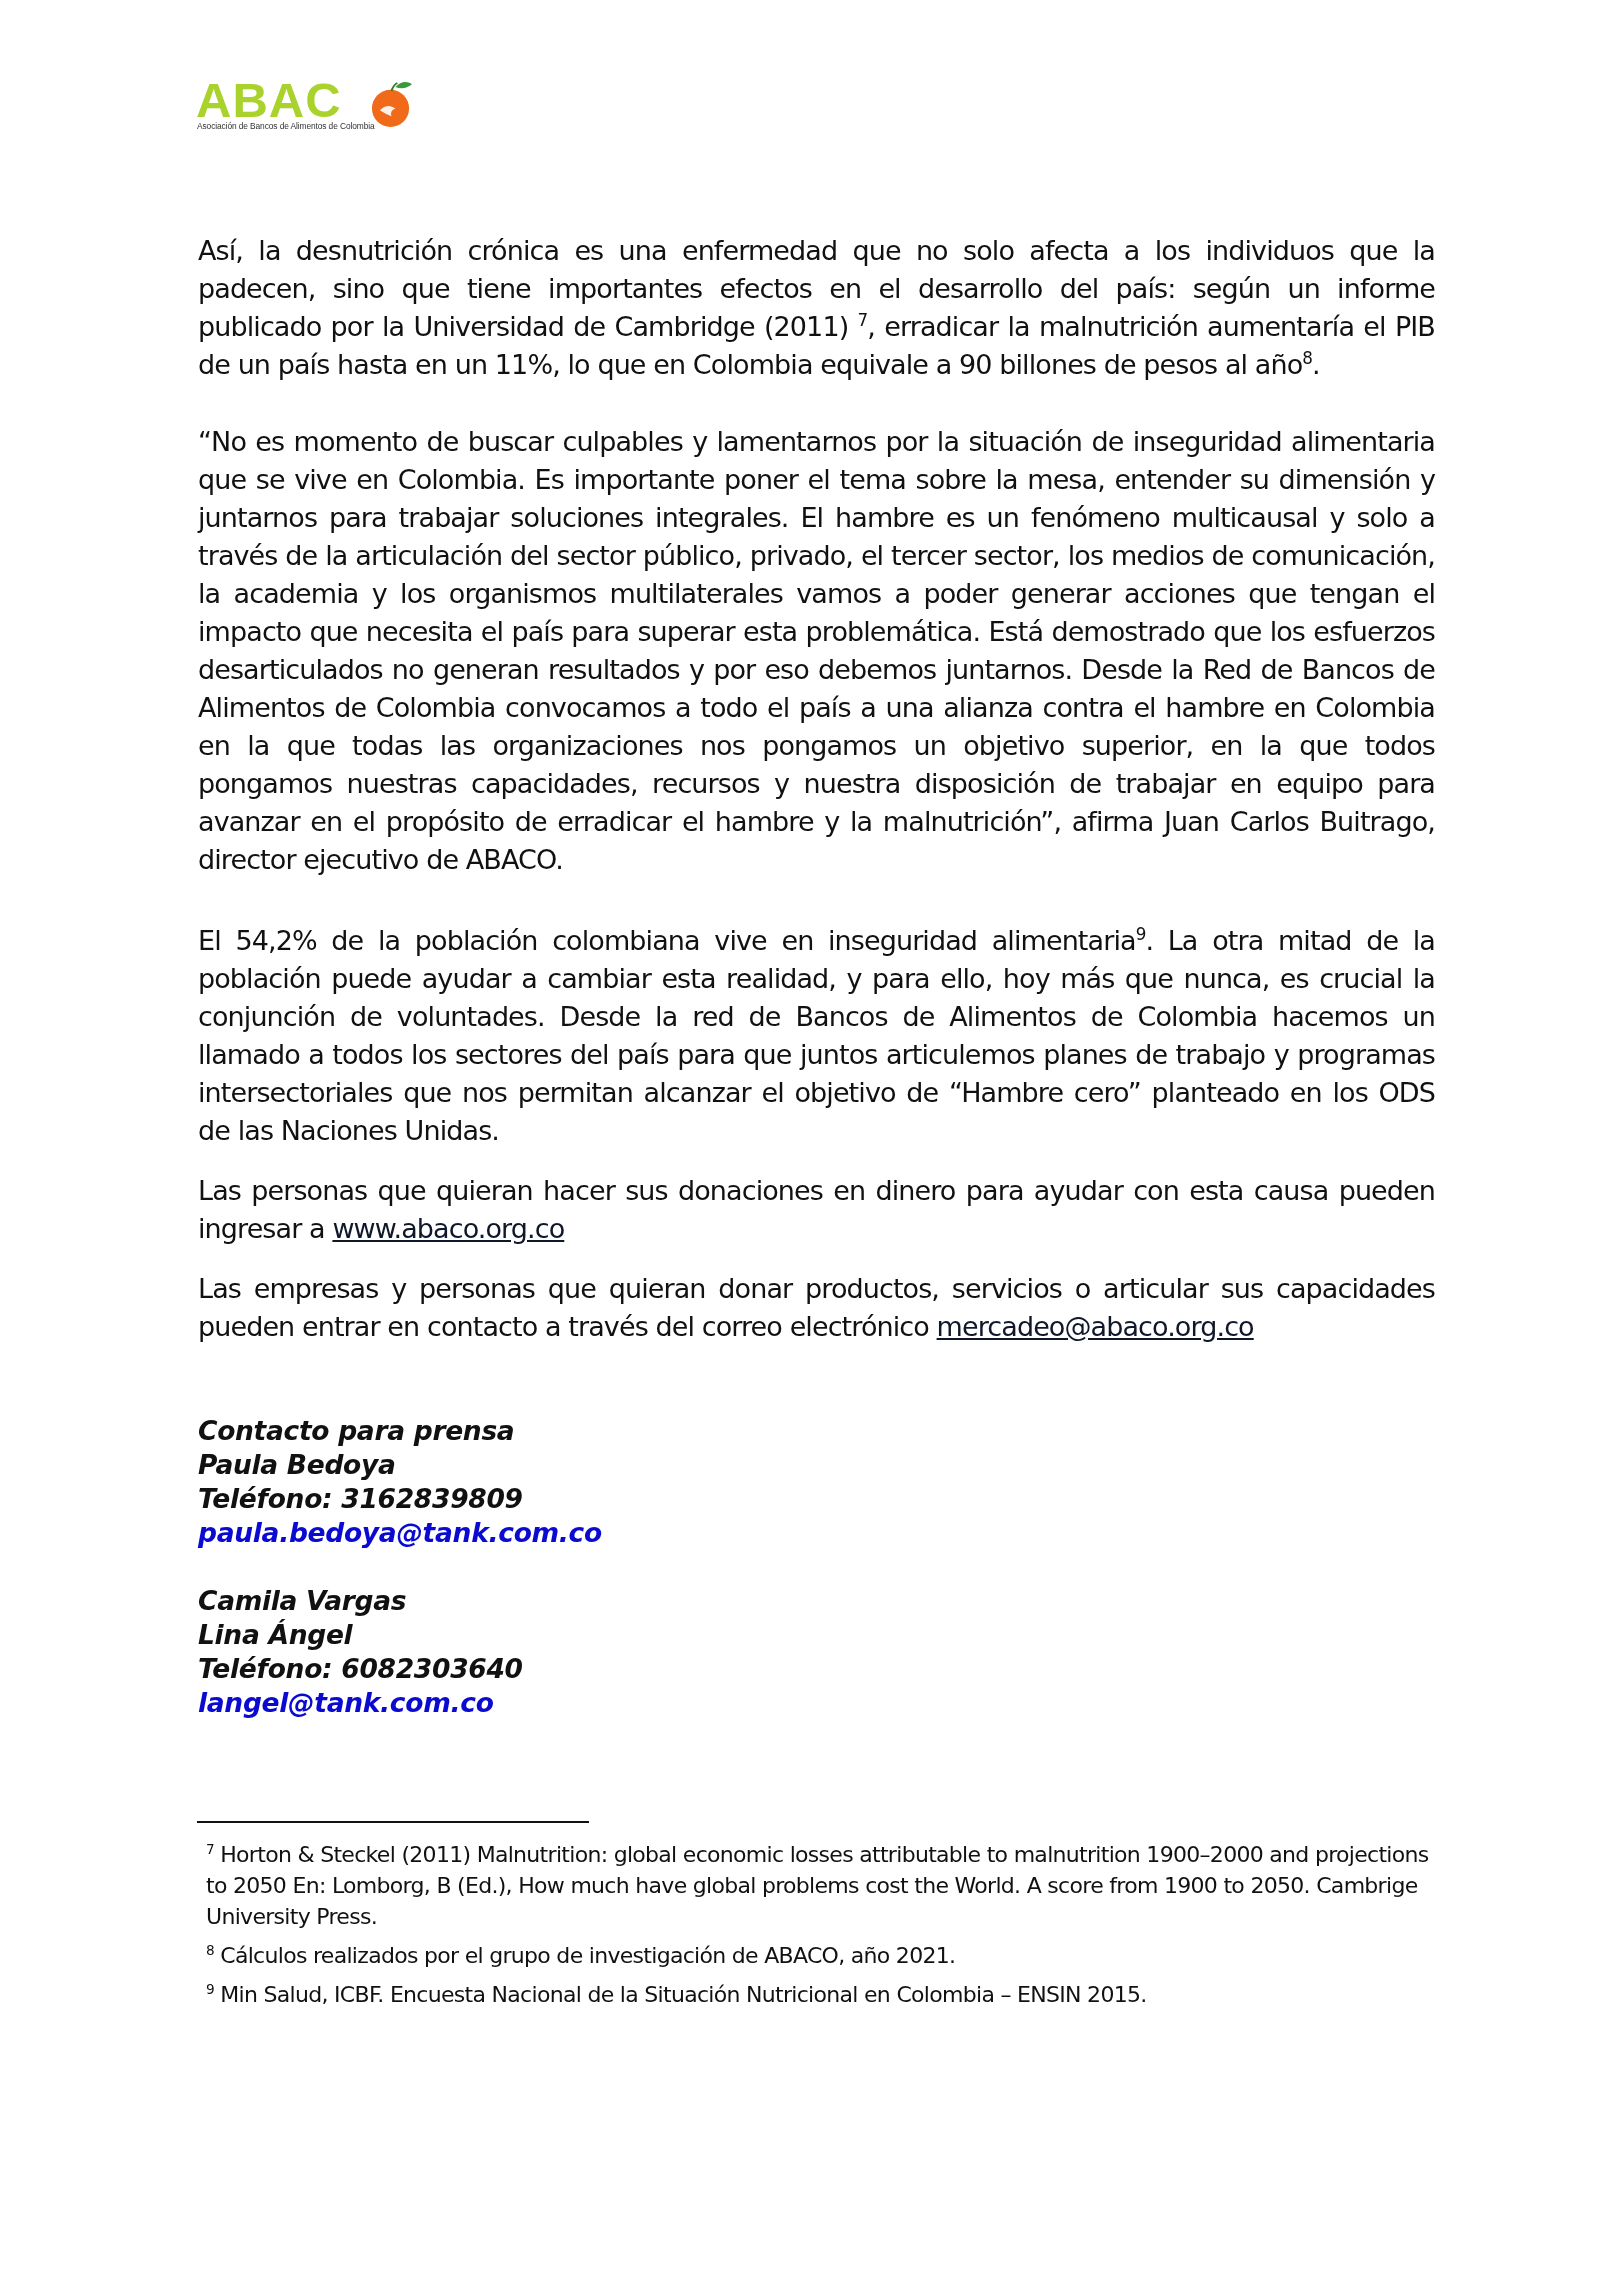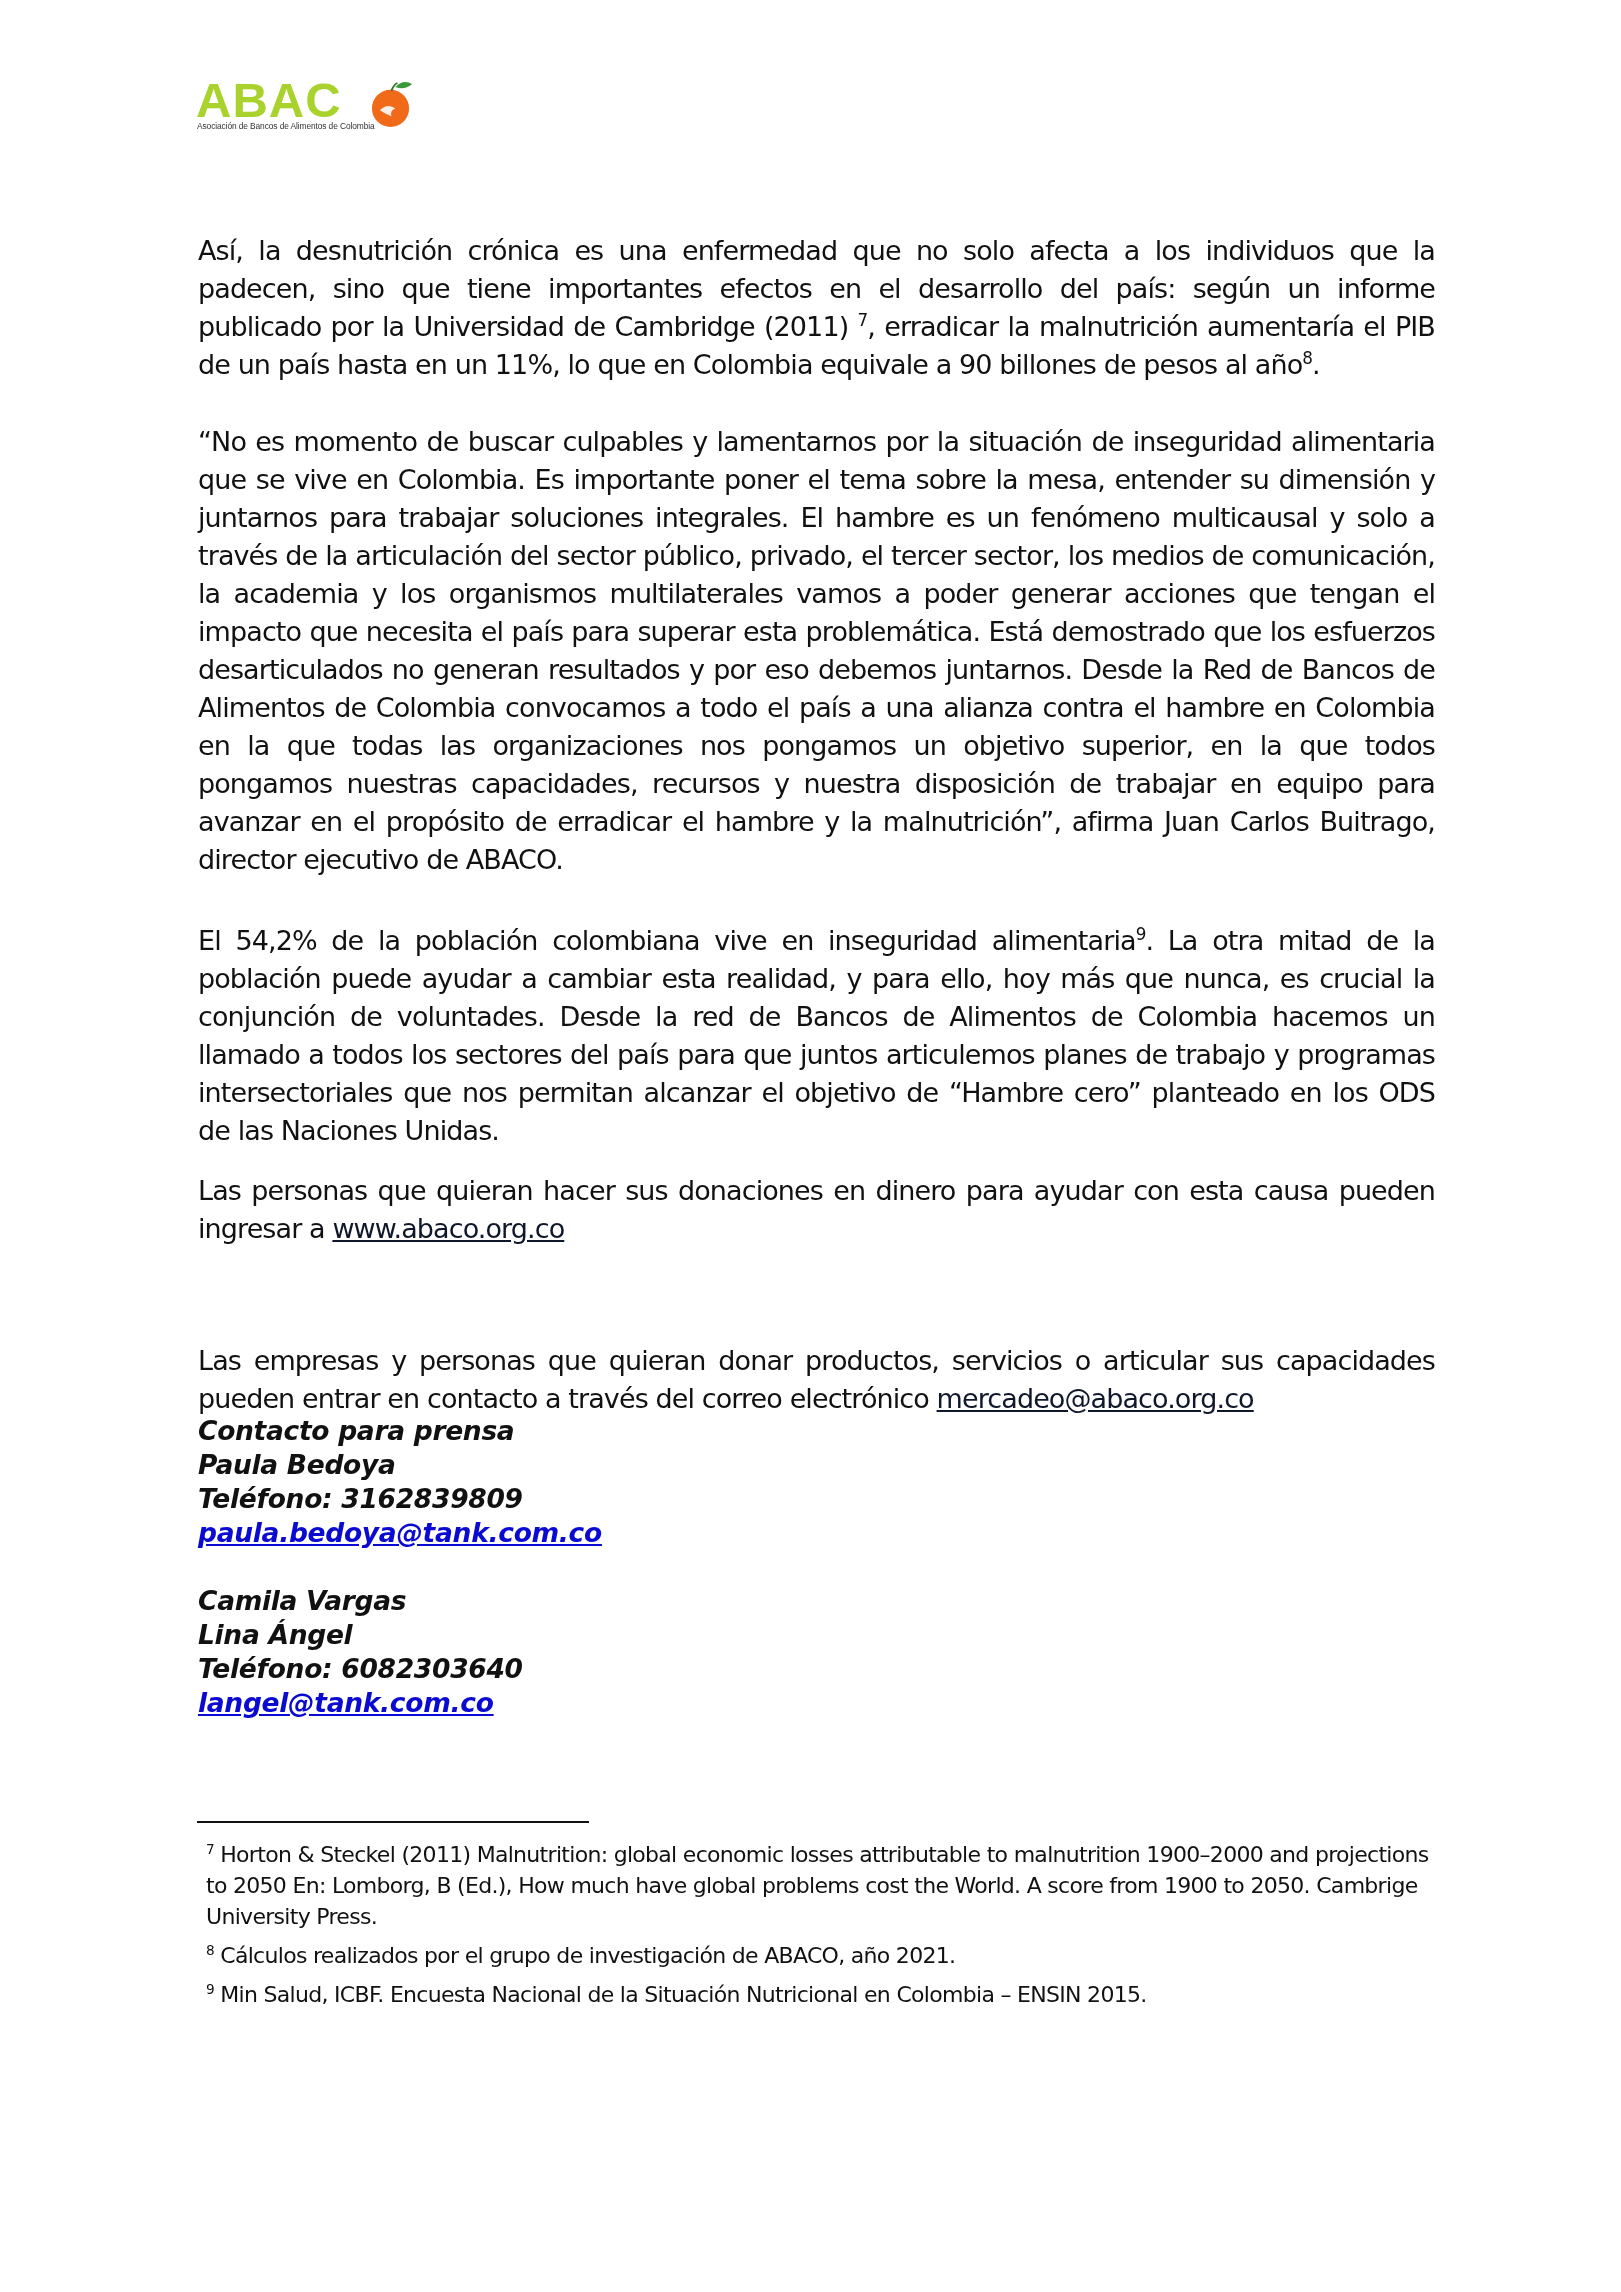--- a/index.html
+++ b/index.html
@@ -12,21 +12,21 @@
   .logo-sub { position: absolute; left: 1px; top: 60px; font-size: 8.4px; color: #333;
               font-family: "Liberation Sans", sans-serif; white-space: nowrap; letter-spacing: -0.1px; }
   .body-text { position: absolute; left: 198px; width: 1237px; font-size: 27px; line-height: 38px;
                text-align: justify; font-family: "DejaVu Sans", sans-serif; letter-spacing: -0.9px;
                word-spacing: 0px; margin: 0; }
   .body-text sup, .fn sup { font-size: 62%; vertical-align: super; line-height: 0; }
   a.link { color: #0f172a; text-decoration: underline; }
   .contact { position: absolute; left: 198px; top: 1414px; font-size: 26.5px; line-height: 34px;
              font-weight: 700; font-style: italic; font-family: "DejaVu Sans", sans-serif; letter-spacing: -0.3px; }
   .contact div { white-space: nowrap; }
-  .contact a { color: #0a0ad0; text-decoration: underline; }
+  .contact a { color: #0a0ad0; }
   .contact .gap { height: 34px; }
   .fn-rule { position: absolute; left: 197px; top: 1821px; width: 392px; height: 2px; background: #111; }
   .fns { position: absolute; left: 198px; top: 1831px; width: 1255px; font-size: 22px; line-height: 31px;
          font-family: "DejaVu Sans", sans-serif; letter-spacing: -0.7px; }
   .fn { margin: 8px; }
 </style>
 </head>
 <body>
 
 <div class="logo">
@@ -41,21 +41,21 @@
 </div>
 
 <p class="body-text" style="top:232px;"><span>Así, la desnutrición crónica es una enfermedad que no solo afecta a los individuos que la padecen, sino que tiene importantes efectos en el desarrollo del país: según un informe publicado por la Universidad de Cambridge (2011) </span><sup>7</sup><span>, erradicar la malnutrición aumentaría el PIB de un país hasta en un 11%, lo que en Colombia equivale a 90 billones de pesos al año</span><sup>8</sup><span>.</span></p>
 
 <p class="body-text" style="top:423px;">“No es momento de buscar culpables y lamentarnos por la situación de inseguridad alimentaria que se vive en Colombia. Es importante poner el tema sobre la mesa, entender su dimensión y juntarnos para trabajar soluciones integrales. El hambre es un fenómeno multicausal y solo a través de la articulación del sector público, privado, el tercer sector, los medios de comunicación, la academia y los organismos multilaterales vamos a poder generar acciones que tengan el impacto que necesita el país para superar esta problemática. Está demostrado que los esfuerzos desarticulados no generan resultados y por eso debemos juntarnos. Desde la Red de Bancos de Alimentos de Colombia convocamos a todo el país a una alianza contra el hambre en Colombia en la que todas las organizaciones nos pongamos un objetivo superior, en la que todos pongamos nuestras capacidades, recursos y nuestra disposición de trabajar en equipo para avanzar en el propósito de erradicar el hambre y la malnutrición”, afirma Juan Carlos Buitrago, director ejecutivo de ABACO.</p>
 
 <p class="body-text" style="top:922px;"><span>El 54,2% de la población colombiana vive en inseguridad alimentaria</span><sup>9</sup><span>. La otra mitad de la población puede ayudar a cambiar esta realidad, y para ello, hoy más que nunca, es crucial la conjunción de voluntades. Desde la red de Bancos de Alimentos de Colombia hacemos un llamado a todos los sectores del país para que juntos articulemos planes de trabajo y programas intersectoriales que nos permitan alcanzar el objetivo de “Hambre cero” planteado en los ODS de las Naciones Unidas.</span></p>
 
 <p class="body-text" style="top:1172px;"><span>Las personas que quieran hacer sus donaciones en dinero para ayudar con esta causa pueden ingresar a </span><a class="link">www.abaco.org.co</a></p>
 
-<p class="body-text" style="top:1342px;"><span>Las empresas y personas que quieran donar productos, servicios o articular sus capacidades pueden entrar en contacto a través del correo electrónico </span><a class="link">mercadeo@abaco.org.co</a></p>
+<p class="body-text" style="top:1270px;"><span>Las empresas y personas que quieran donar productos, servicios o articular sus capacidades pueden entrar en contacto a través del correo electrónico </span><a class="link">mercadeo@abaco.org.co</a></p>
 
 <div class="contact">
   <div>Contacto para prensa</div>
   <div>Paula Bedoya</div>
   <div>Teléfono: 3162839809</div>
   <div><a>paula.bedoya@tank.com.co</a></div>
   <div class="gap"></div>
   <div>Camila Vargas</div>
   <div>Lina Ángel</div>
   <div>Teléfono: 6082303640</div>

